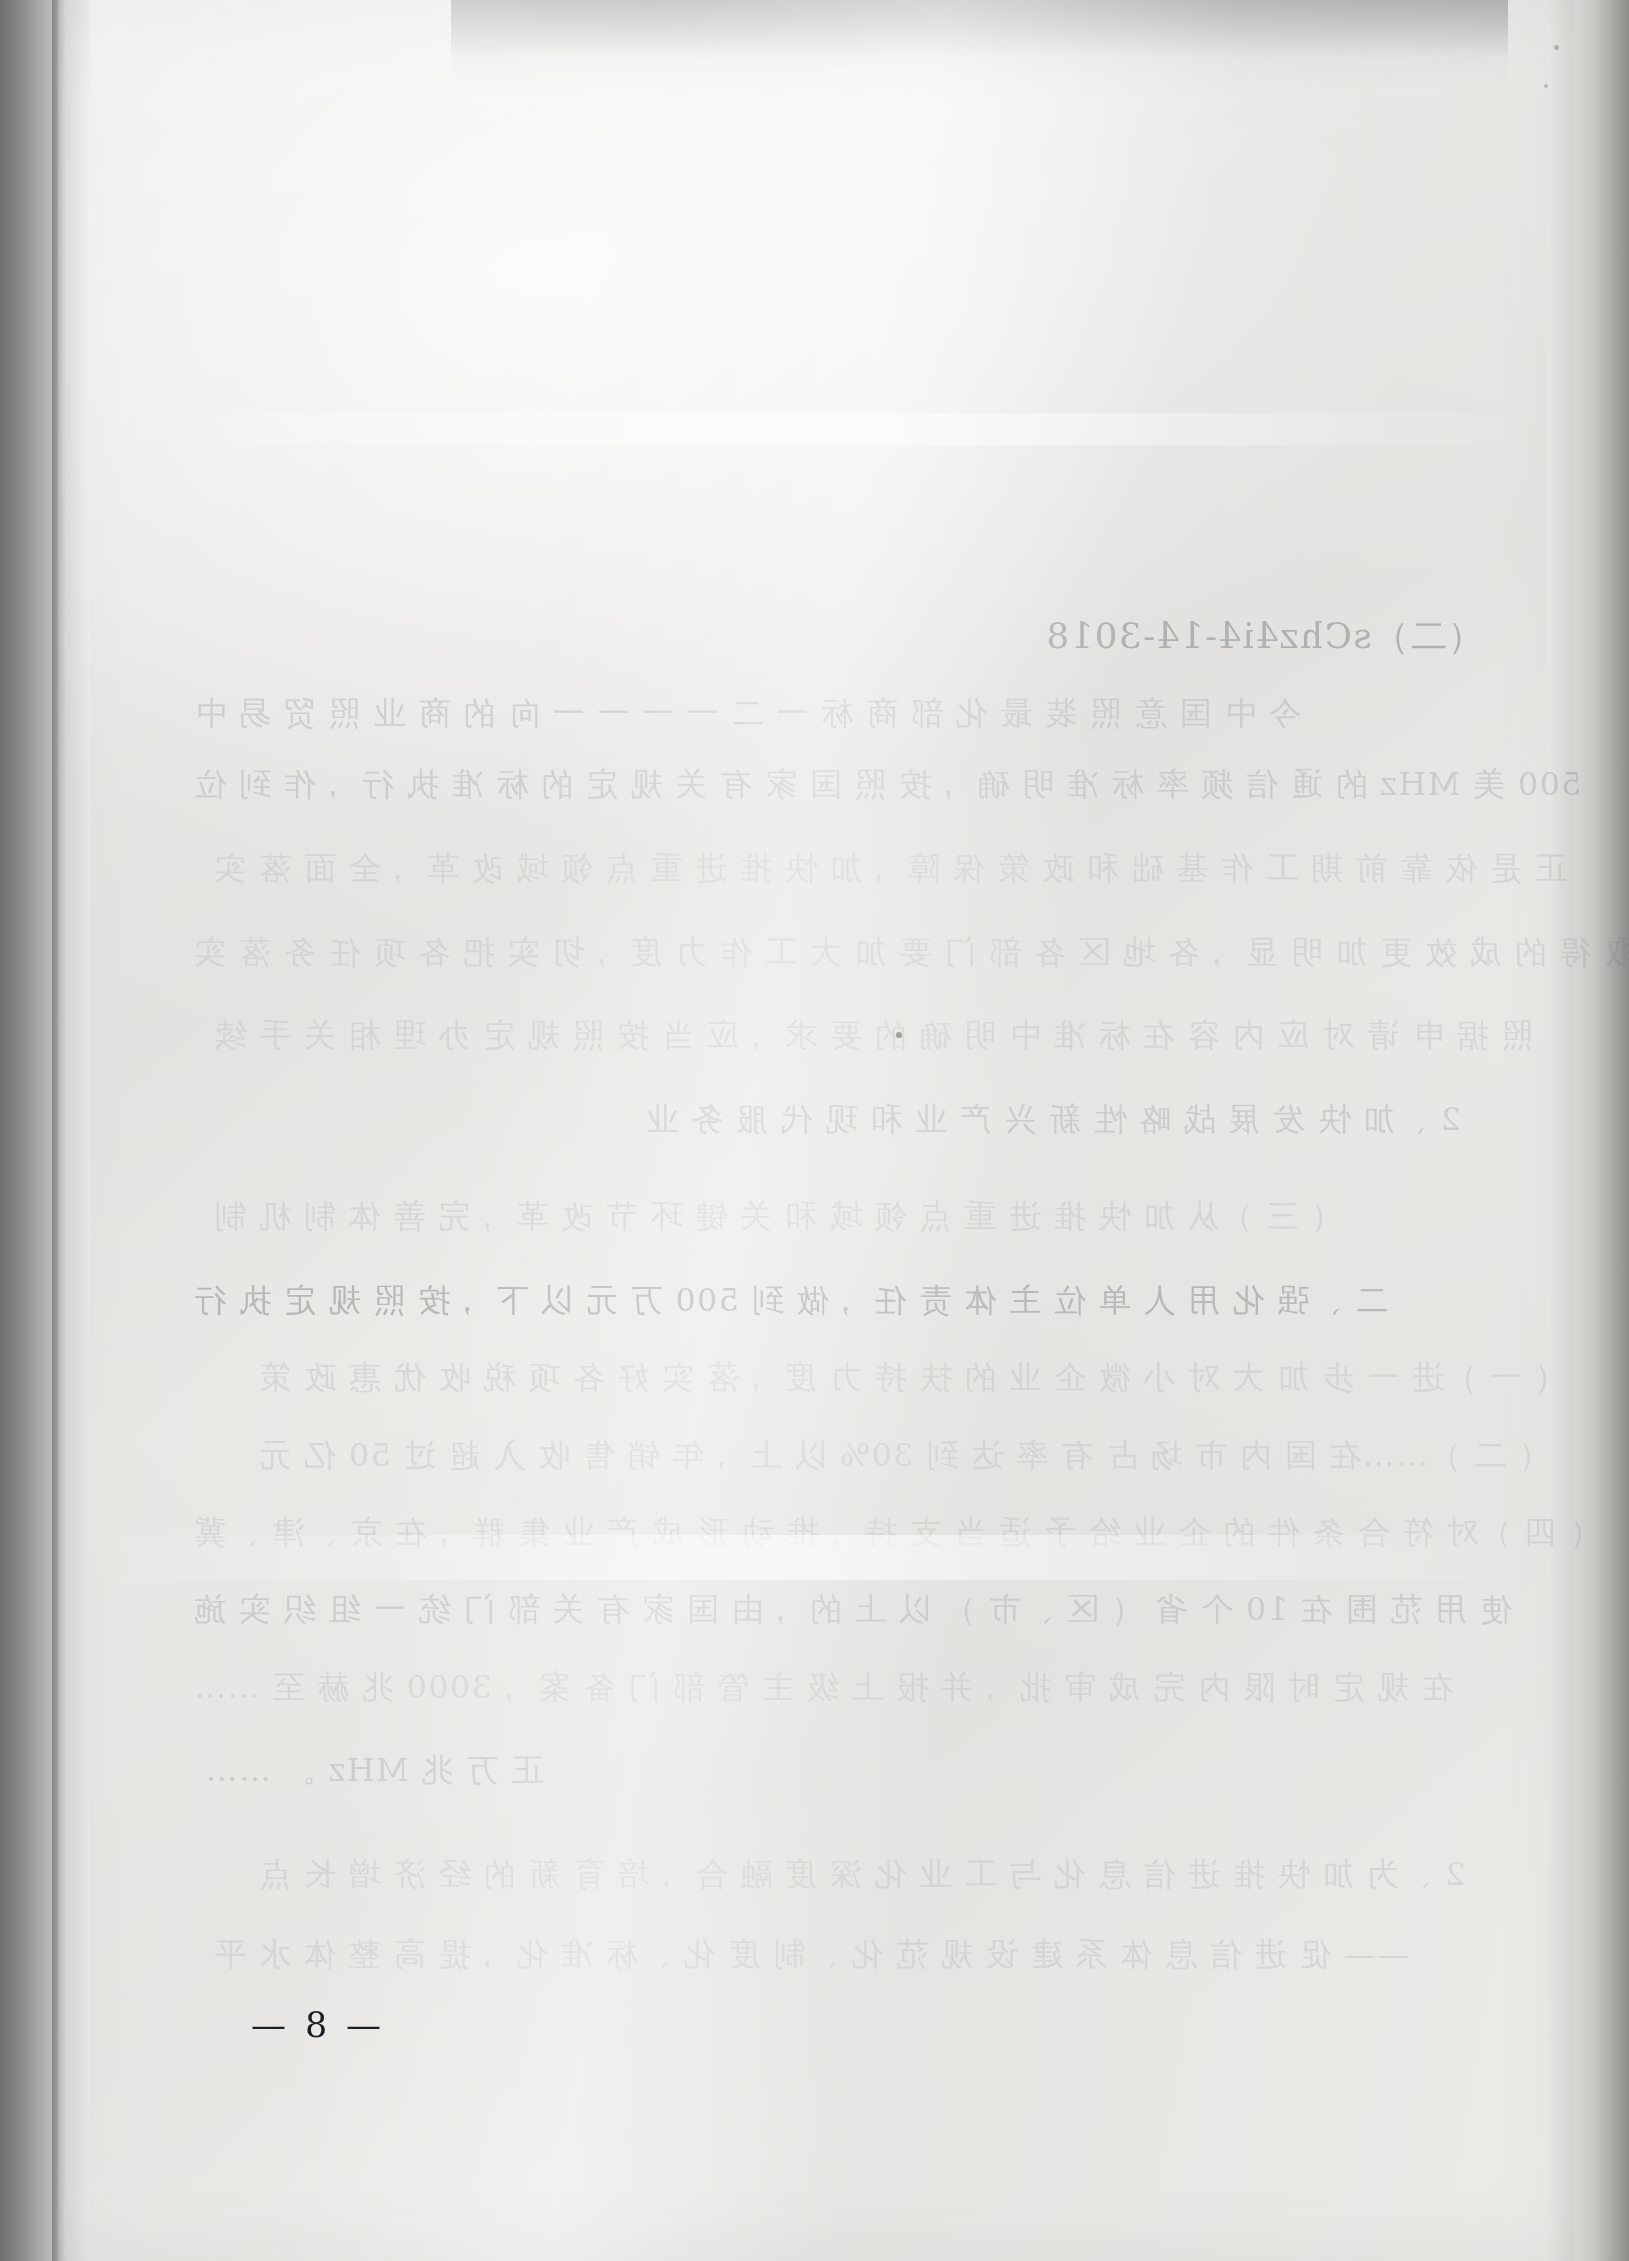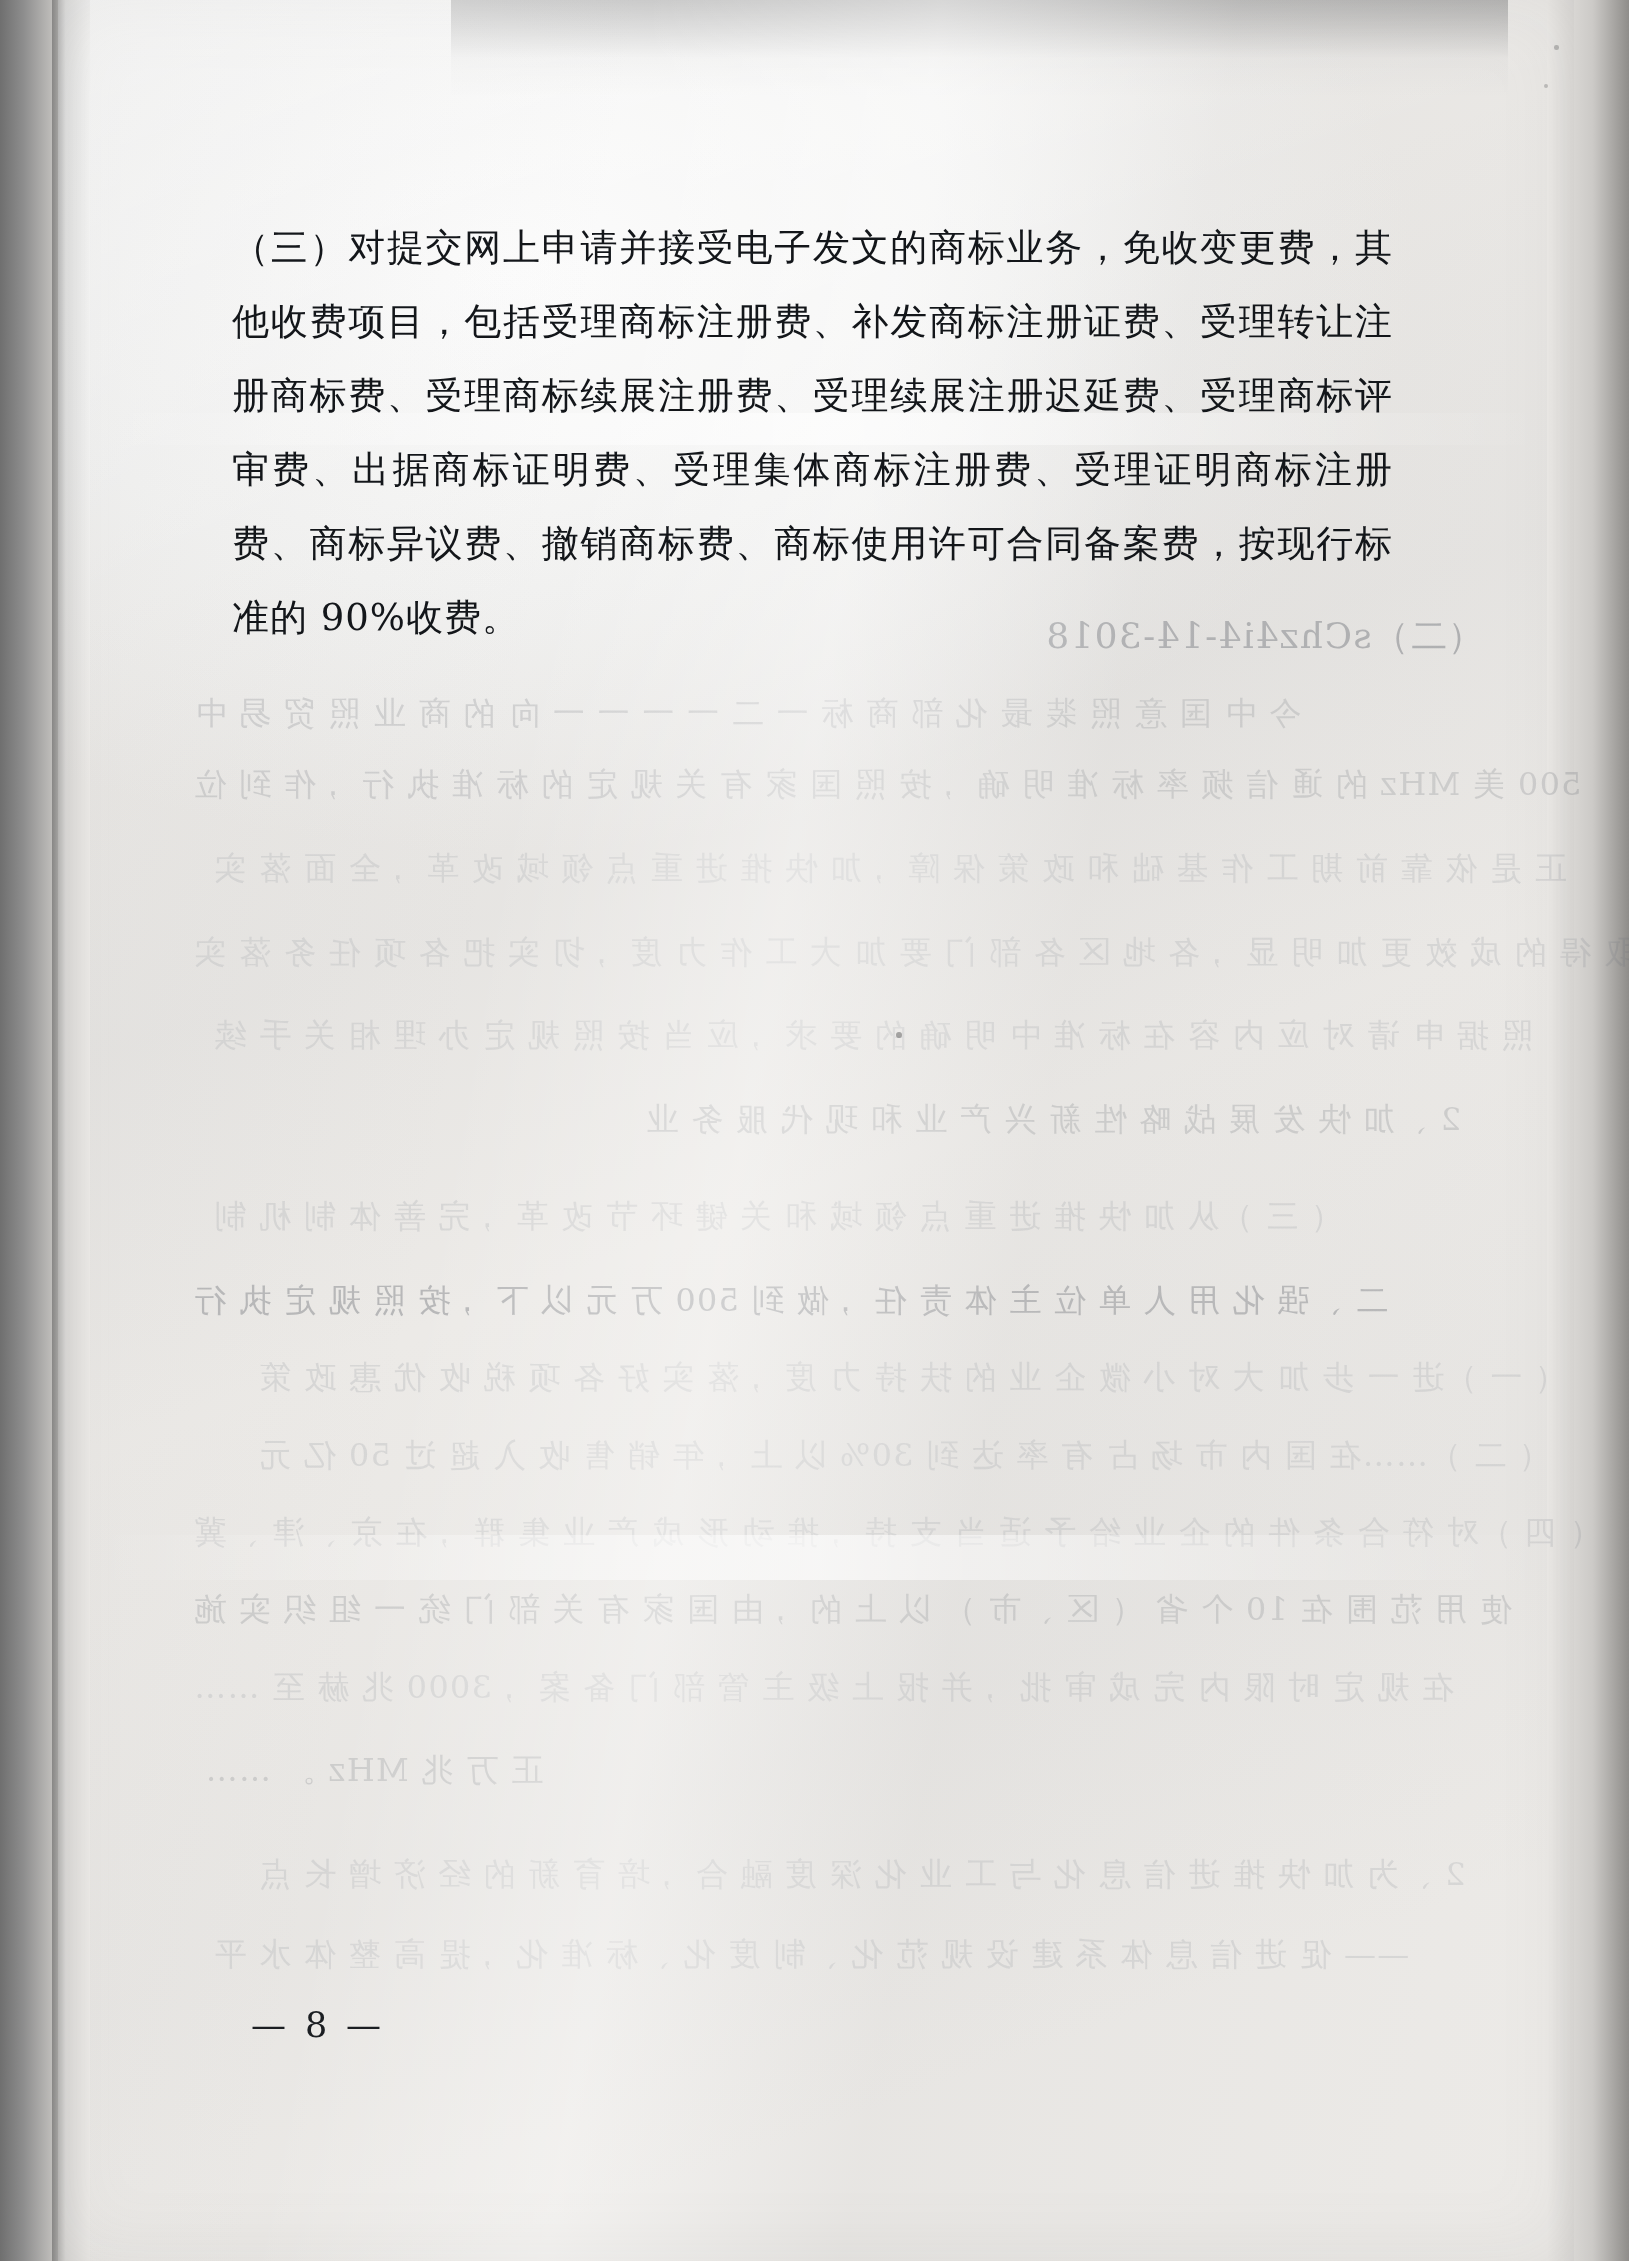--- a/index.html
+++ b/index.html
@@ -153,23 +153,20 @@
   <div class="bleed lighter" style="left:193px; top:1651px; font-size:32px;">在 规 定 时 限 内 完 成 审 批 ，并 报 上 级 主 管 部 门 备 案 ，3000 兆 赫 至 ……</div>
   <div class="bleed light" style="left:193px; top:1734px; font-size:32px;">正 万 兆 MHz 。 …… </div>
   <div class="bleed lighter" style="left:258px; top:1838px; font-size:32px;">2 、为 加 快 推 进 信 息 化 与 工 业 化 深 度 融 合 ，培 育 新 的 经 济 增 长 点</div>
   <div class="bleed lighter" style="left:213px; top:1918px; font-size:32px;">—— 促 进 信 息 体 系 建 设 规 范 化 、制 度 化 、标 准 化 ，提 高 整 体 水 平</div>
 
   <div class="sheen sheen-a"></div>
   <div class="sheen sheen-b"></div>
   <div class="crease" style="left:90px; top:1535px; width:1457px; height:45px;"></div>
   <div class="crease" style="left:90px; top:413px; width:1457px; height:32px;"></div>
 
-  <div class="content">
-    <p class="para">（三）对提交网上申请并接受电子发文的商标业务，免收变更费，其他收费项目，包括受理商标注册费、补发商标注册证费、受理转让注册商标费、受理商标续展注册费、受理续展注册迟延费、受理商标评审费、出据商标证明费、受理集体商标注册费、受理证明商标注册费、商标异议费、撤销商标费、商标使用许可合同备案费，按现行标准的 90%收费。</p>
-  </div>
 
   <div class="page-number">— 8 —</div>
 
   <div class="speck" style="left:896px; top:1032px; width:5.8px; height:5.8px;"></div>
   <div class="speck" style="left:1554px; top:45px; width:4.5px; height:4.5px; background:rgba(120,120,120,0.45);"></div>
   <div class="speck" style="left:1544px; top:84px; width:3.9px; height:3.9px; background:rgba(120,120,120,0.4);"></div>
 </div>
 
 
 </body></html>

